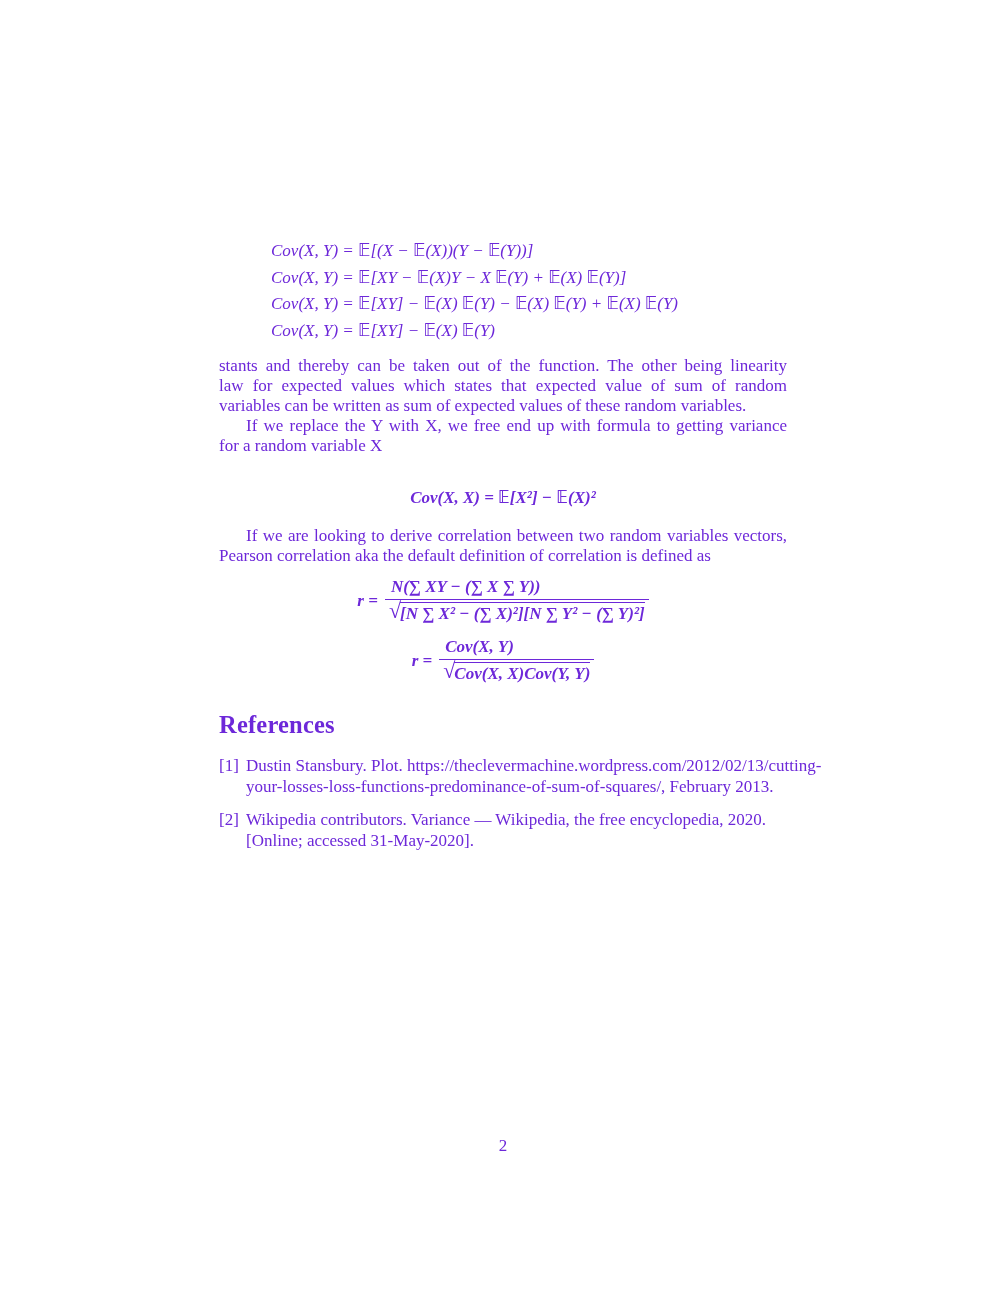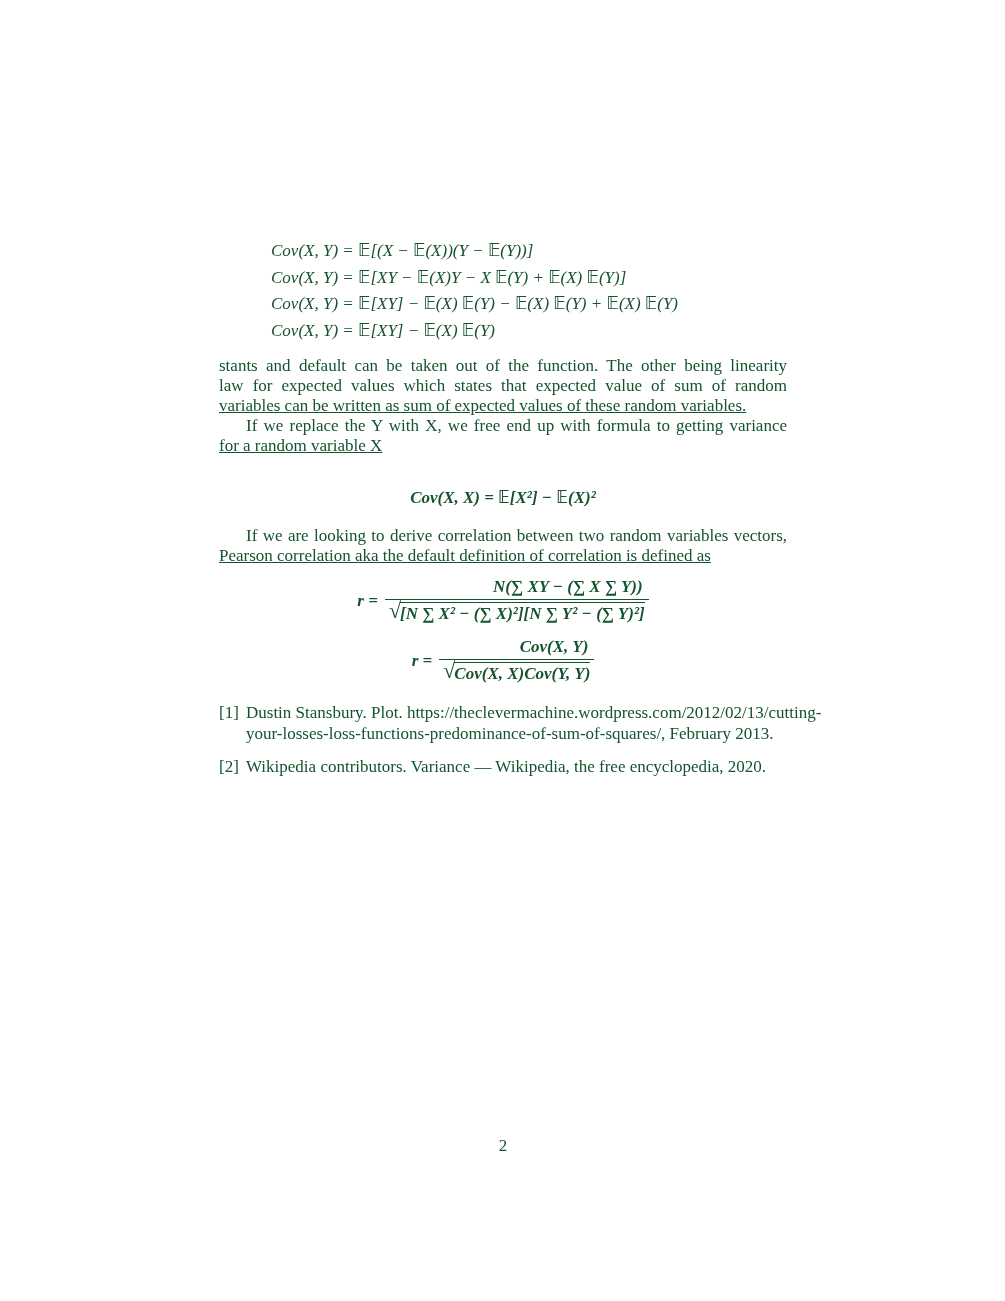--- a/index.html
+++ b/index.html
@@ -3,21 +3,21 @@
 <meta charset="utf-8">
 <style>
   html, body { margin: 0; padding: 0; }
   body { background: #ffffff; }
 
   .page {
     position: relative;
     width: 1005px;
     height: 1301px;
     background: #ffffff;
-    color: #14532d;
+    color: #6d28d9;
     font-family: "Liberation Serif", "DejaVu Serif", "DejaVu Sans", serif;
     font-size: 17px;
     overflow: hidden;
   }
 
   .content {
     position: absolute;
     left: 219px;
     top: 0;
     width: 568px;
@@ -28,38 +28,38 @@
     margin-top: 238px;
     padding-left: 52px;
     font-style: italic;
     line-height: 26.5px;
   }
   .deriv-line { white-space: nowrap; }
 
   
   .para { line-height: 20px; }
   .pline { text-align: justify; text-align-last: justify; }
-  .pline.last { text-align: right; text-align-last: left; text-decoration: underline; }
+  .pline.last { text-align: right; text-align-last: left; }
   .pline.first { padding-left: 27px; }
 
   
   .display-eq {
     display: flex;
     justify-content: center;
     align-items: center;
     font-style: italic;
     white-space: nowrap;
     font-weight: bold;
   }
   .eq-variance { margin-top: 28px; height: 26px; }
   .eq-pearson  { margin-top: 10px; height: 50px; }
   .eq-corr     { margin-top: 10px; height: 50px; }
   .eq-lhs { margin-right: 7px; }
 
-  .frac { display: inline-block; text-align: right; vertical-align: middle; }
+  .frac { display: inline-block; text-align: left; vertical-align: middle; }
   .frac .num { display: block; padding: 0 6px 2px 6px; }
   .frac .den { display: block; border-top: 1.3px solid currentColor; padding: 2px 4px 0 4px; }
 
   .sqrt { display: inline-flex; align-items: flex-start; }
   .sqrt .rad { font-style: normal; font-size: 1.3em; line-height: 1; transform: translateY(-2px); }
   .sqrt .radicand { border-top: 1.3px solid currentColor; padding-top: 1px; margin-left: -1px; }
 
   
   .refs-heading {
     margin-top: 24px;
@@ -89,21 +89,21 @@
   <div class="content">
 
     <div class="derivation">
       <div class="deriv-line">Cov(X, Y) = 𝔼[(X − 𝔼(X))(Y − 𝔼(Y))]</div>
       <div class="deriv-line">Cov(X, Y) = 𝔼[XY − 𝔼(X)Y − X 𝔼(Y) + 𝔼(X) 𝔼(Y)]</div>
       <div class="deriv-line">Cov(X, Y) = 𝔼[XY] − 𝔼(X) 𝔼(Y) − 𝔼(X) 𝔼(Y) + 𝔼(X) 𝔼(Y)</div>
       <div class="deriv-line">Cov(X, Y) = 𝔼[XY] − 𝔼(X) 𝔼(Y)</div>
     </div>
 
     <div class="para" style="margin-top: 12px;">
-      <div class="pline">stants and default can be taken out of the function. The other being linearity</div>
+      <div class="pline">stants and thereby can be taken out of the function. The other being linearity</div>
       <div class="pline">law for expected values which states that expected value of sum of random</div>
       <div class="pline last">variables can be written as sum of expected values of these random variables.</div>
     </div>
 
     <div class="para">
       <div class="pline first">If we replace the Y with X, we free end up with formula to getting variance</div>
       <div class="pline last">for a random variable X</div>
     </div>
 
     <div class="display-eq eq-variance">
@@ -136,32 +136,34 @@
         <span class="den">
           <span class="sqrt">
             <span class="rad">√</span>
             <span class="radicand">Cov(X, X)Cov(Y, Y)</span>
           </span>
         </span>
       </span>
     </div>
 
 
+    <div class="refs-heading">References</div>
 
     <div class="ref ref-1">
       <span class="ref-label">[1]</span>
       <span class="ref-body">
         <div class="ref-line">Dustin Stansbury. Plot. https://theclevermachine.wordpress.com/2012/02/13/cutting-</div>
         <div class="ref-line">your-losses-loss-functions-predominance-of-sum-of-squares/, February 2013.</div>
       </span>
     </div>
 
     <div class="ref ref-2">
       <span class="ref-label">[2]</span>
       <span class="ref-body">
         <div class="ref-line">Wikipedia contributors. Variance — Wikipedia, the free encyclopedia, 2020.</div>
+        <div class="ref-line">[Online; accessed 31-May-2020].</div>
       </span>
     </div>
 
   </div>
 
   <div class="page-number">2</div>
 </div>
 
 </body></html>

